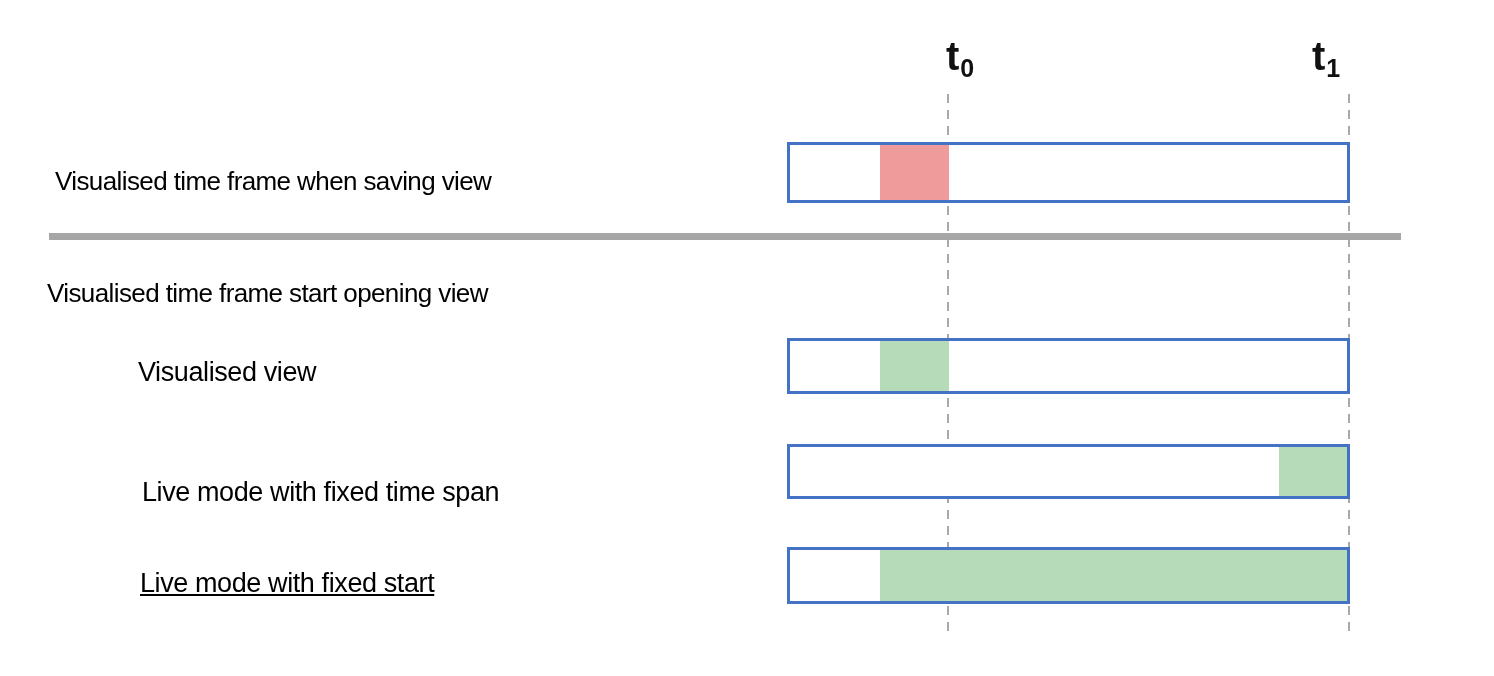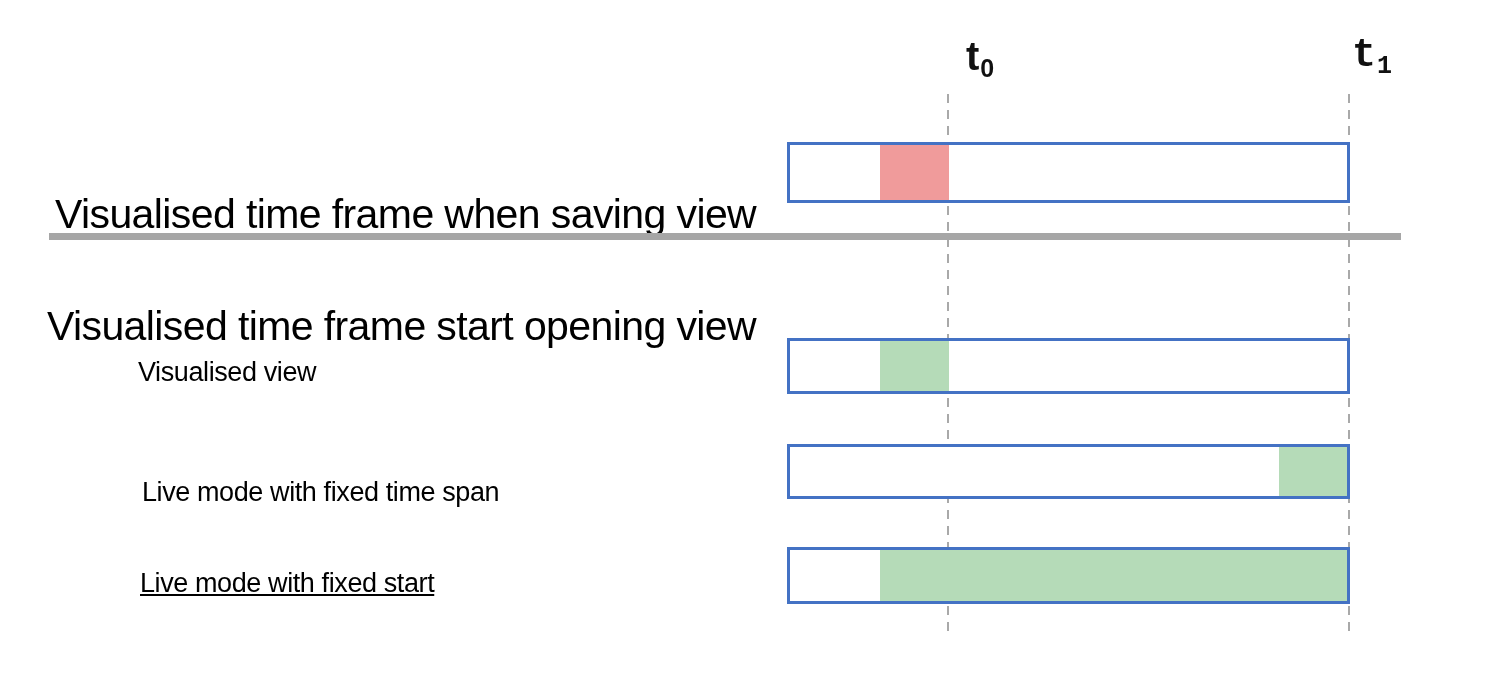--- a/index.html
+++ b/index.html
@@ -11,26 +11,25 @@
   #stage {
     position: relative;
     width: 1494px;
     height: 676px;
     background: #ffffff;
     overflow: hidden;
     color: var(--text, #000);
   }
   .heading {
     position: absolute;
-    font-size: 41px;
+    font-size: 26px;
     line-height: 42px;
     letter-spacing: -0.6px;
     color: var(--text, #000);
     white-space: nowrap;
-    margin-top: 33px;
   }
   .row-label {
     position: absolute;
     font-size: 27px;
     line-height: 34px;
     letter-spacing: -0.4px;
     color: var(--text, #000);
     white-space: nowrap;
   }
   .t-label {
@@ -87,24 +86,24 @@
     width: 1352px;
     height: 7px;
     background: var(--divider, #a6a6a6);
   }
 </style>
 </head>
 <body>
 
 <div id="stage">
 
-  <div class="t-label" style="left:966px;text-align:center;">
+  <div class="t-label" style="left:946px;text-align:center;">
     <span>t</span><sub>0</sub>
   </div>
-  <div class="t-label" style="left:1352px;font-family:Liberation Mono, monospace;">
+  <div class="t-label" style="left:1312px;">
     <span>t</span><sub>1</sub>
   </div>
 
   <div class="vline" style="left:947px;"></div>
   <div class="vline" style="left:1348px;"></div>
 
   <div class="heading" style="left:55px; top:160px;">Visualised time frame when saving view</div>
 
   <div class="bar" style="top:142px; height:61px;">
     <div class="seg" style="left: 16.5%; width: 12.3%; background: rgb(240, 155, 155);"></div>

